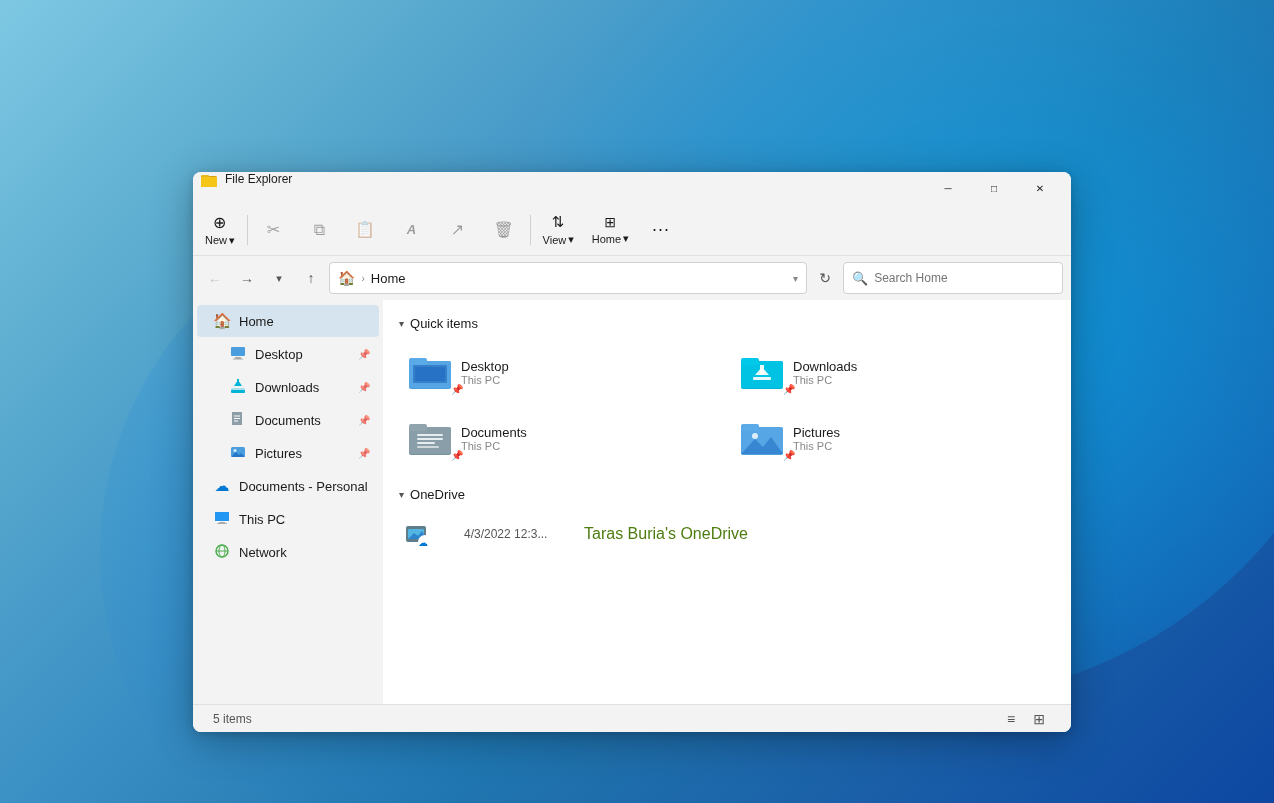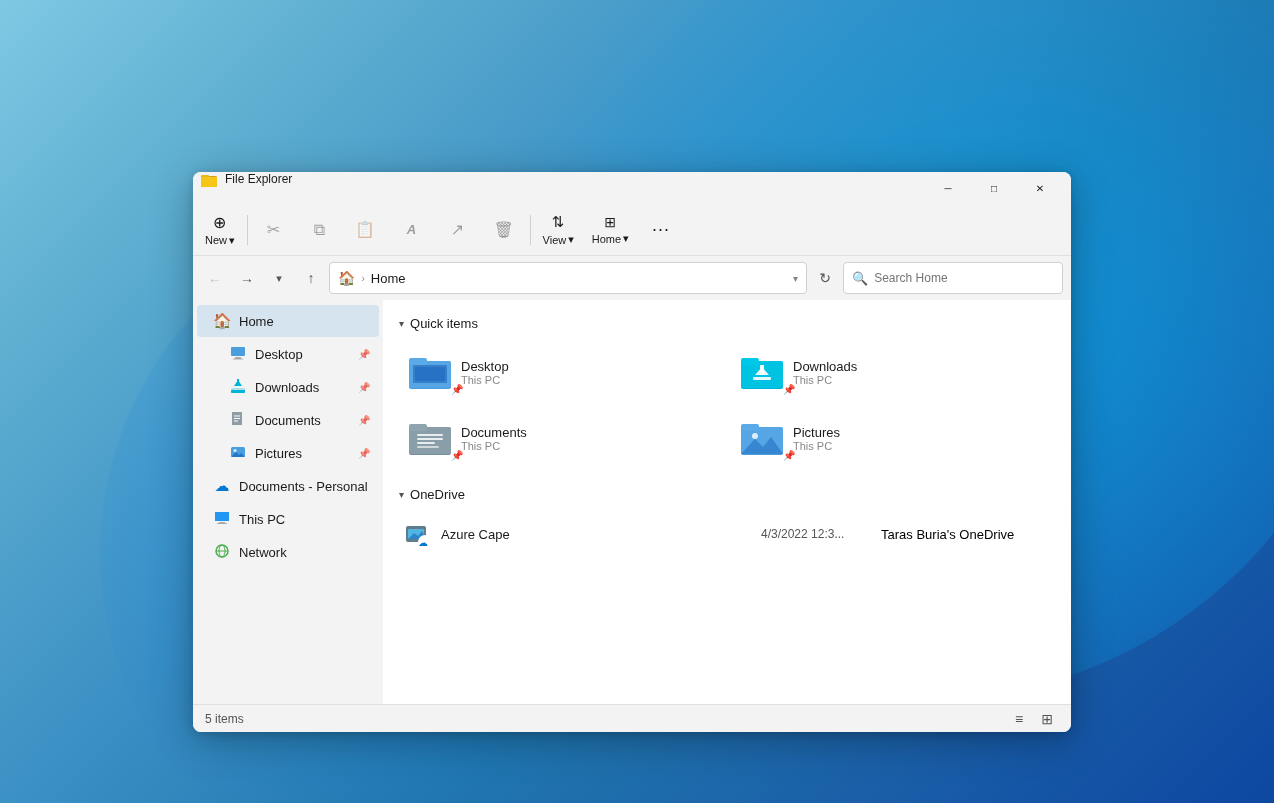--- a/index.html
+++ b/index.html
@@ -307,30 +307,30 @@
       display: flex;
       align-items: center;
       gap: 10px;
       padding: 6px 4px;
       border-radius: 4px;
       cursor: pointer;
     }
     .fav-icon { width: 28px; height: 28px; flex-shrink: 0; position: relative; }
     .fav-name { font-size: 13px; color: #1a1a1a; flex: 1; }
     .fav-date { font-size: 12px; color: #555; width: 110px; flex-shrink: 0; margin-left: 23px; }
-    .fav-location { font-size: 13px; color: #000000; width: 170px; flex-shrink: 0; }
+    .fav-location { font-size: 16px; color: #4d7c0f; width: 170px; flex-shrink: 0; }
 
     
     .status-bar {
       height: 28px;
       background: #f3f3f3;
       border-top: 1px solid #e0e0e0;
       display: flex;
       align-items: center;
-      padding: 0 12px;
+      padding: 0 20px;
       font-size: 12px;
       color: #555;
       flex-shrink: 0;
     }
     .status-bar-right {
       margin-left: auto;
       display: flex;
       gap: 4px;
     }
     .view-toggle-btn {
@@ -631,21 +631,20 @@
             <svg width="28" height="28" viewBox="0 0 28 28">
               <rect x="3" y="6" width="20" height="16" rx="2" fill="#607d8b"></rect>
               <rect x="5" y="9" width="16" height="10" rx="1" fill="#4fc3f7" opacity="0.8"></rect>
 
               <polygon points="5,19 11,13 15,16 19,11 23,19" fill="#1565c0" opacity="0.6"></polygon>
 
               <circle cx="22" cy="22" r="7" fill="white"></circle>
               <text x="15" y="26" font-size="10" fill="#0078d4">☁</text>
             </svg>
           </div>
-          <span class="fav-name">Azure Cape</span>
           <span class="fav-date">4/3/2022 12:3...</span>
           <span class="fav-location">Taras Buria's OneDrive</span>
         </div>
       </div>
 
     </div>
   </div>
 
   <div class="status-bar">
     <span>5 items</span>

